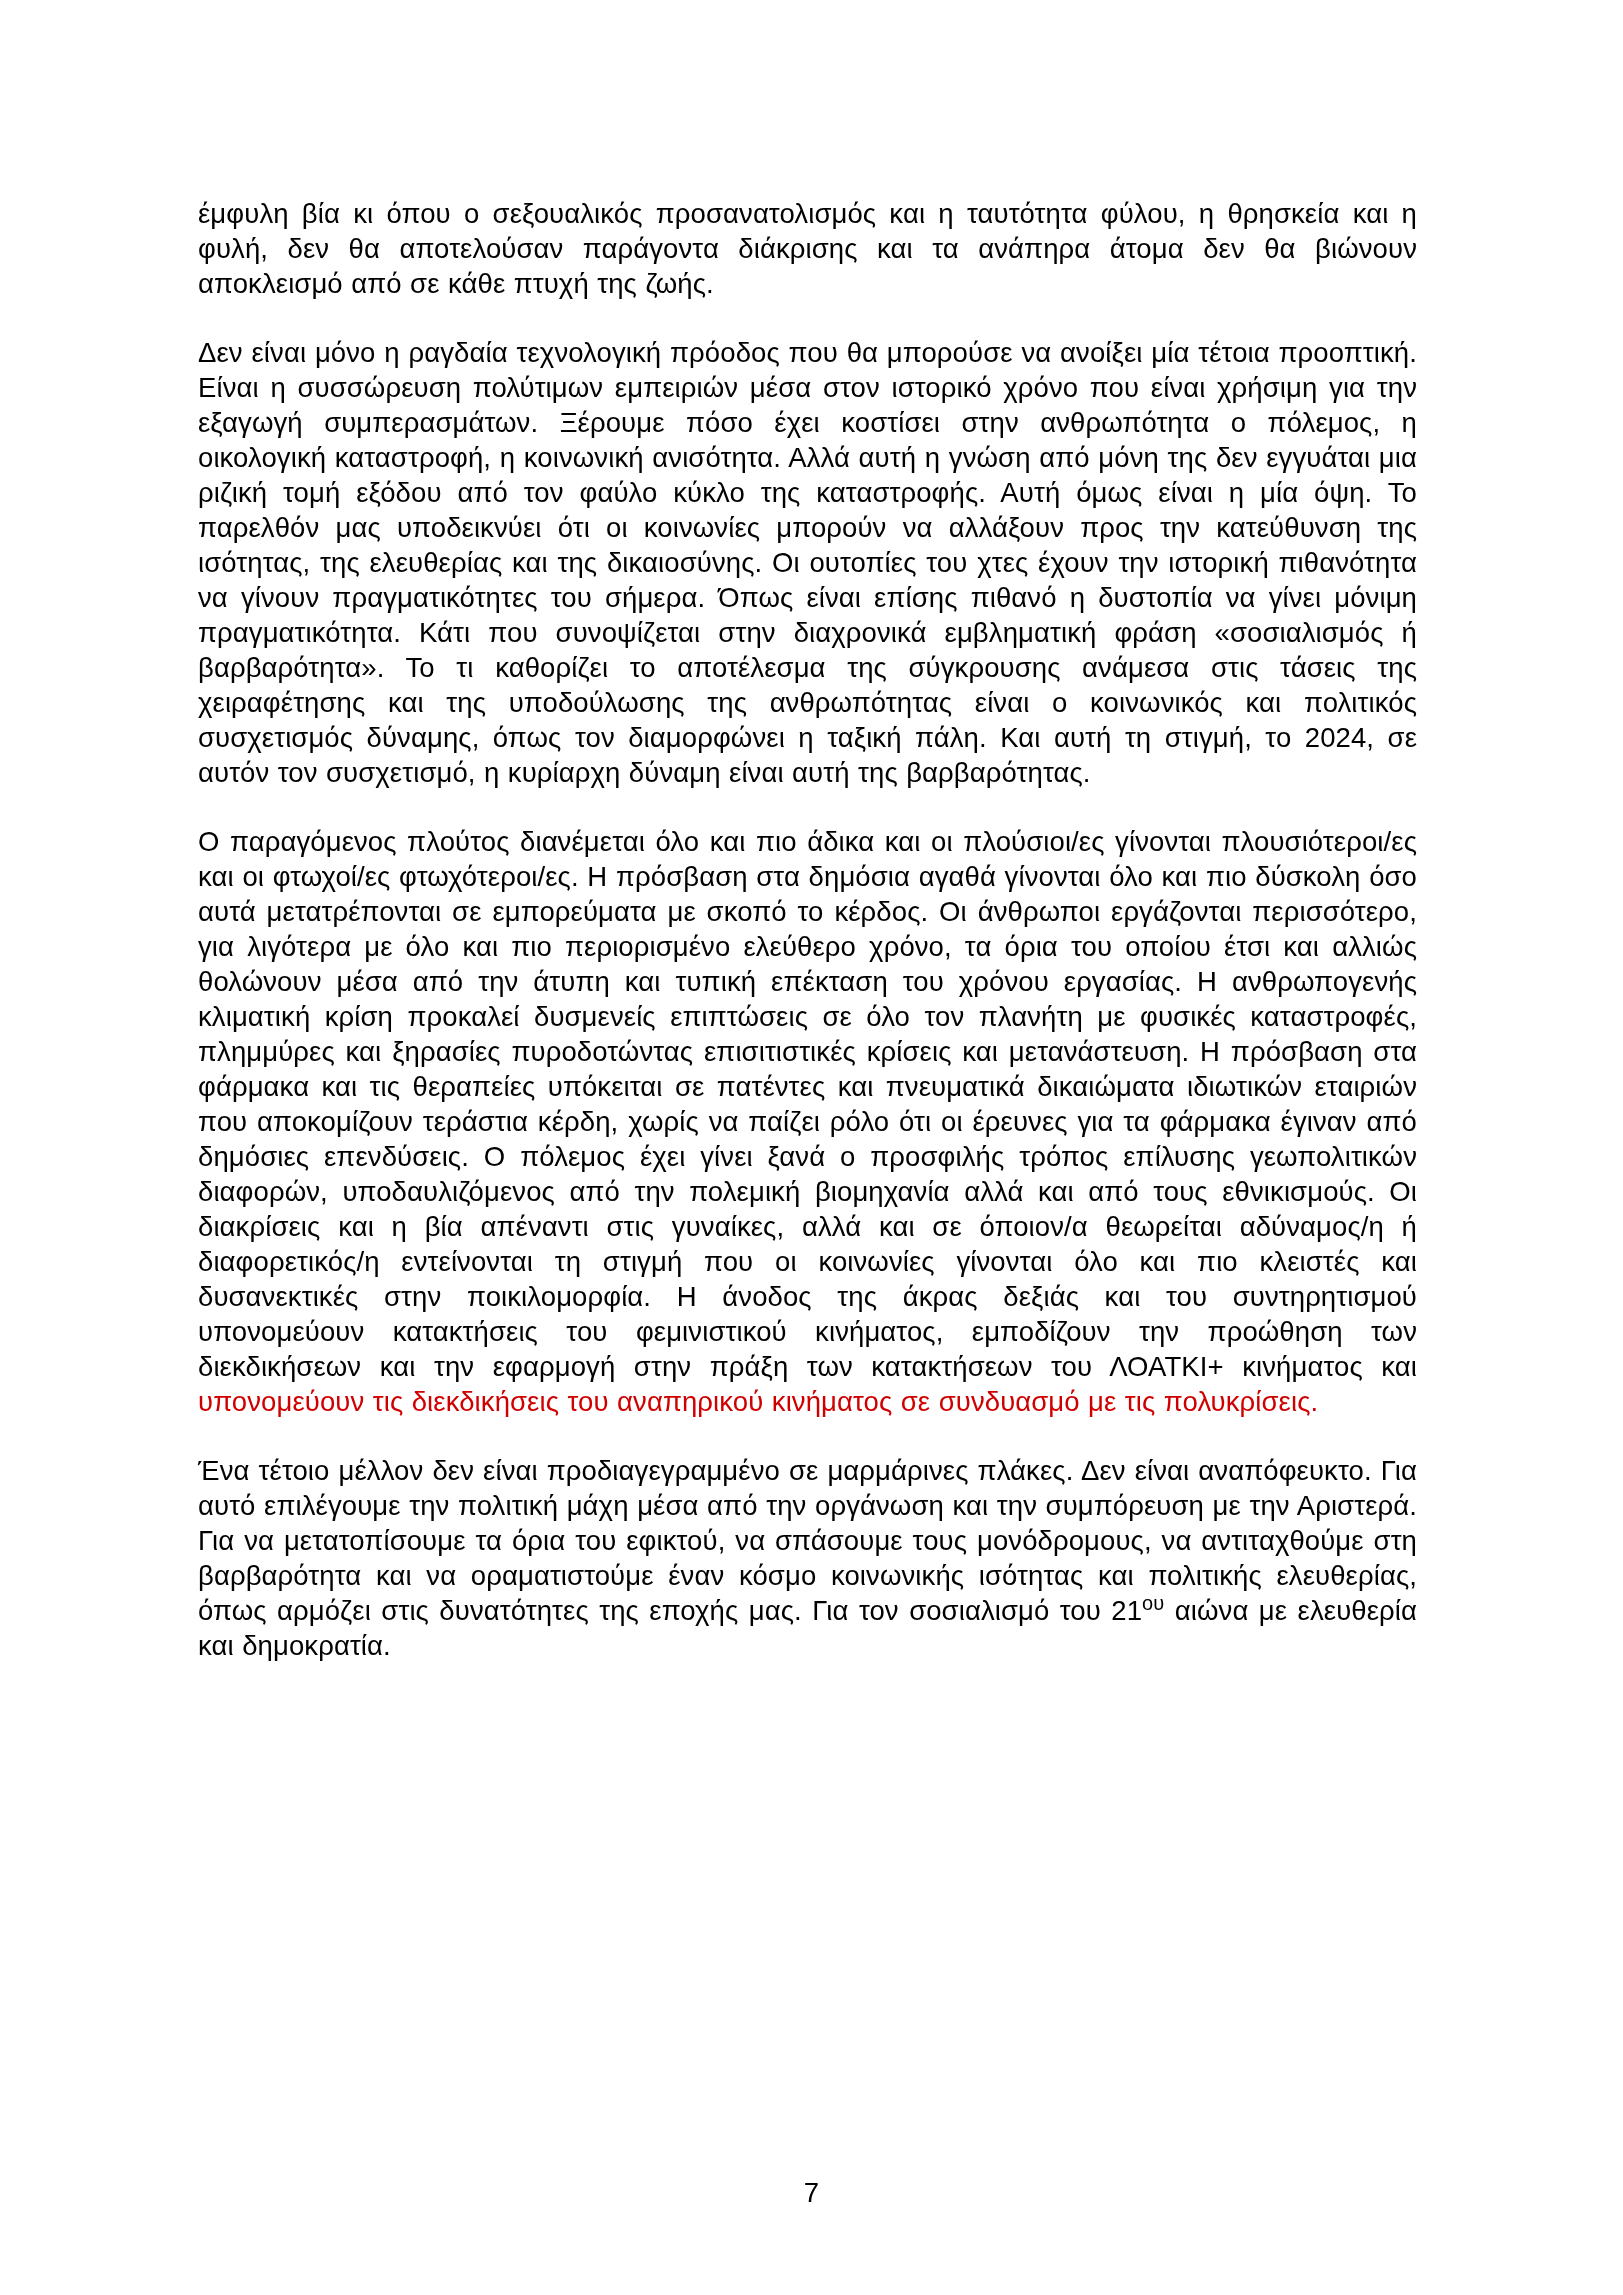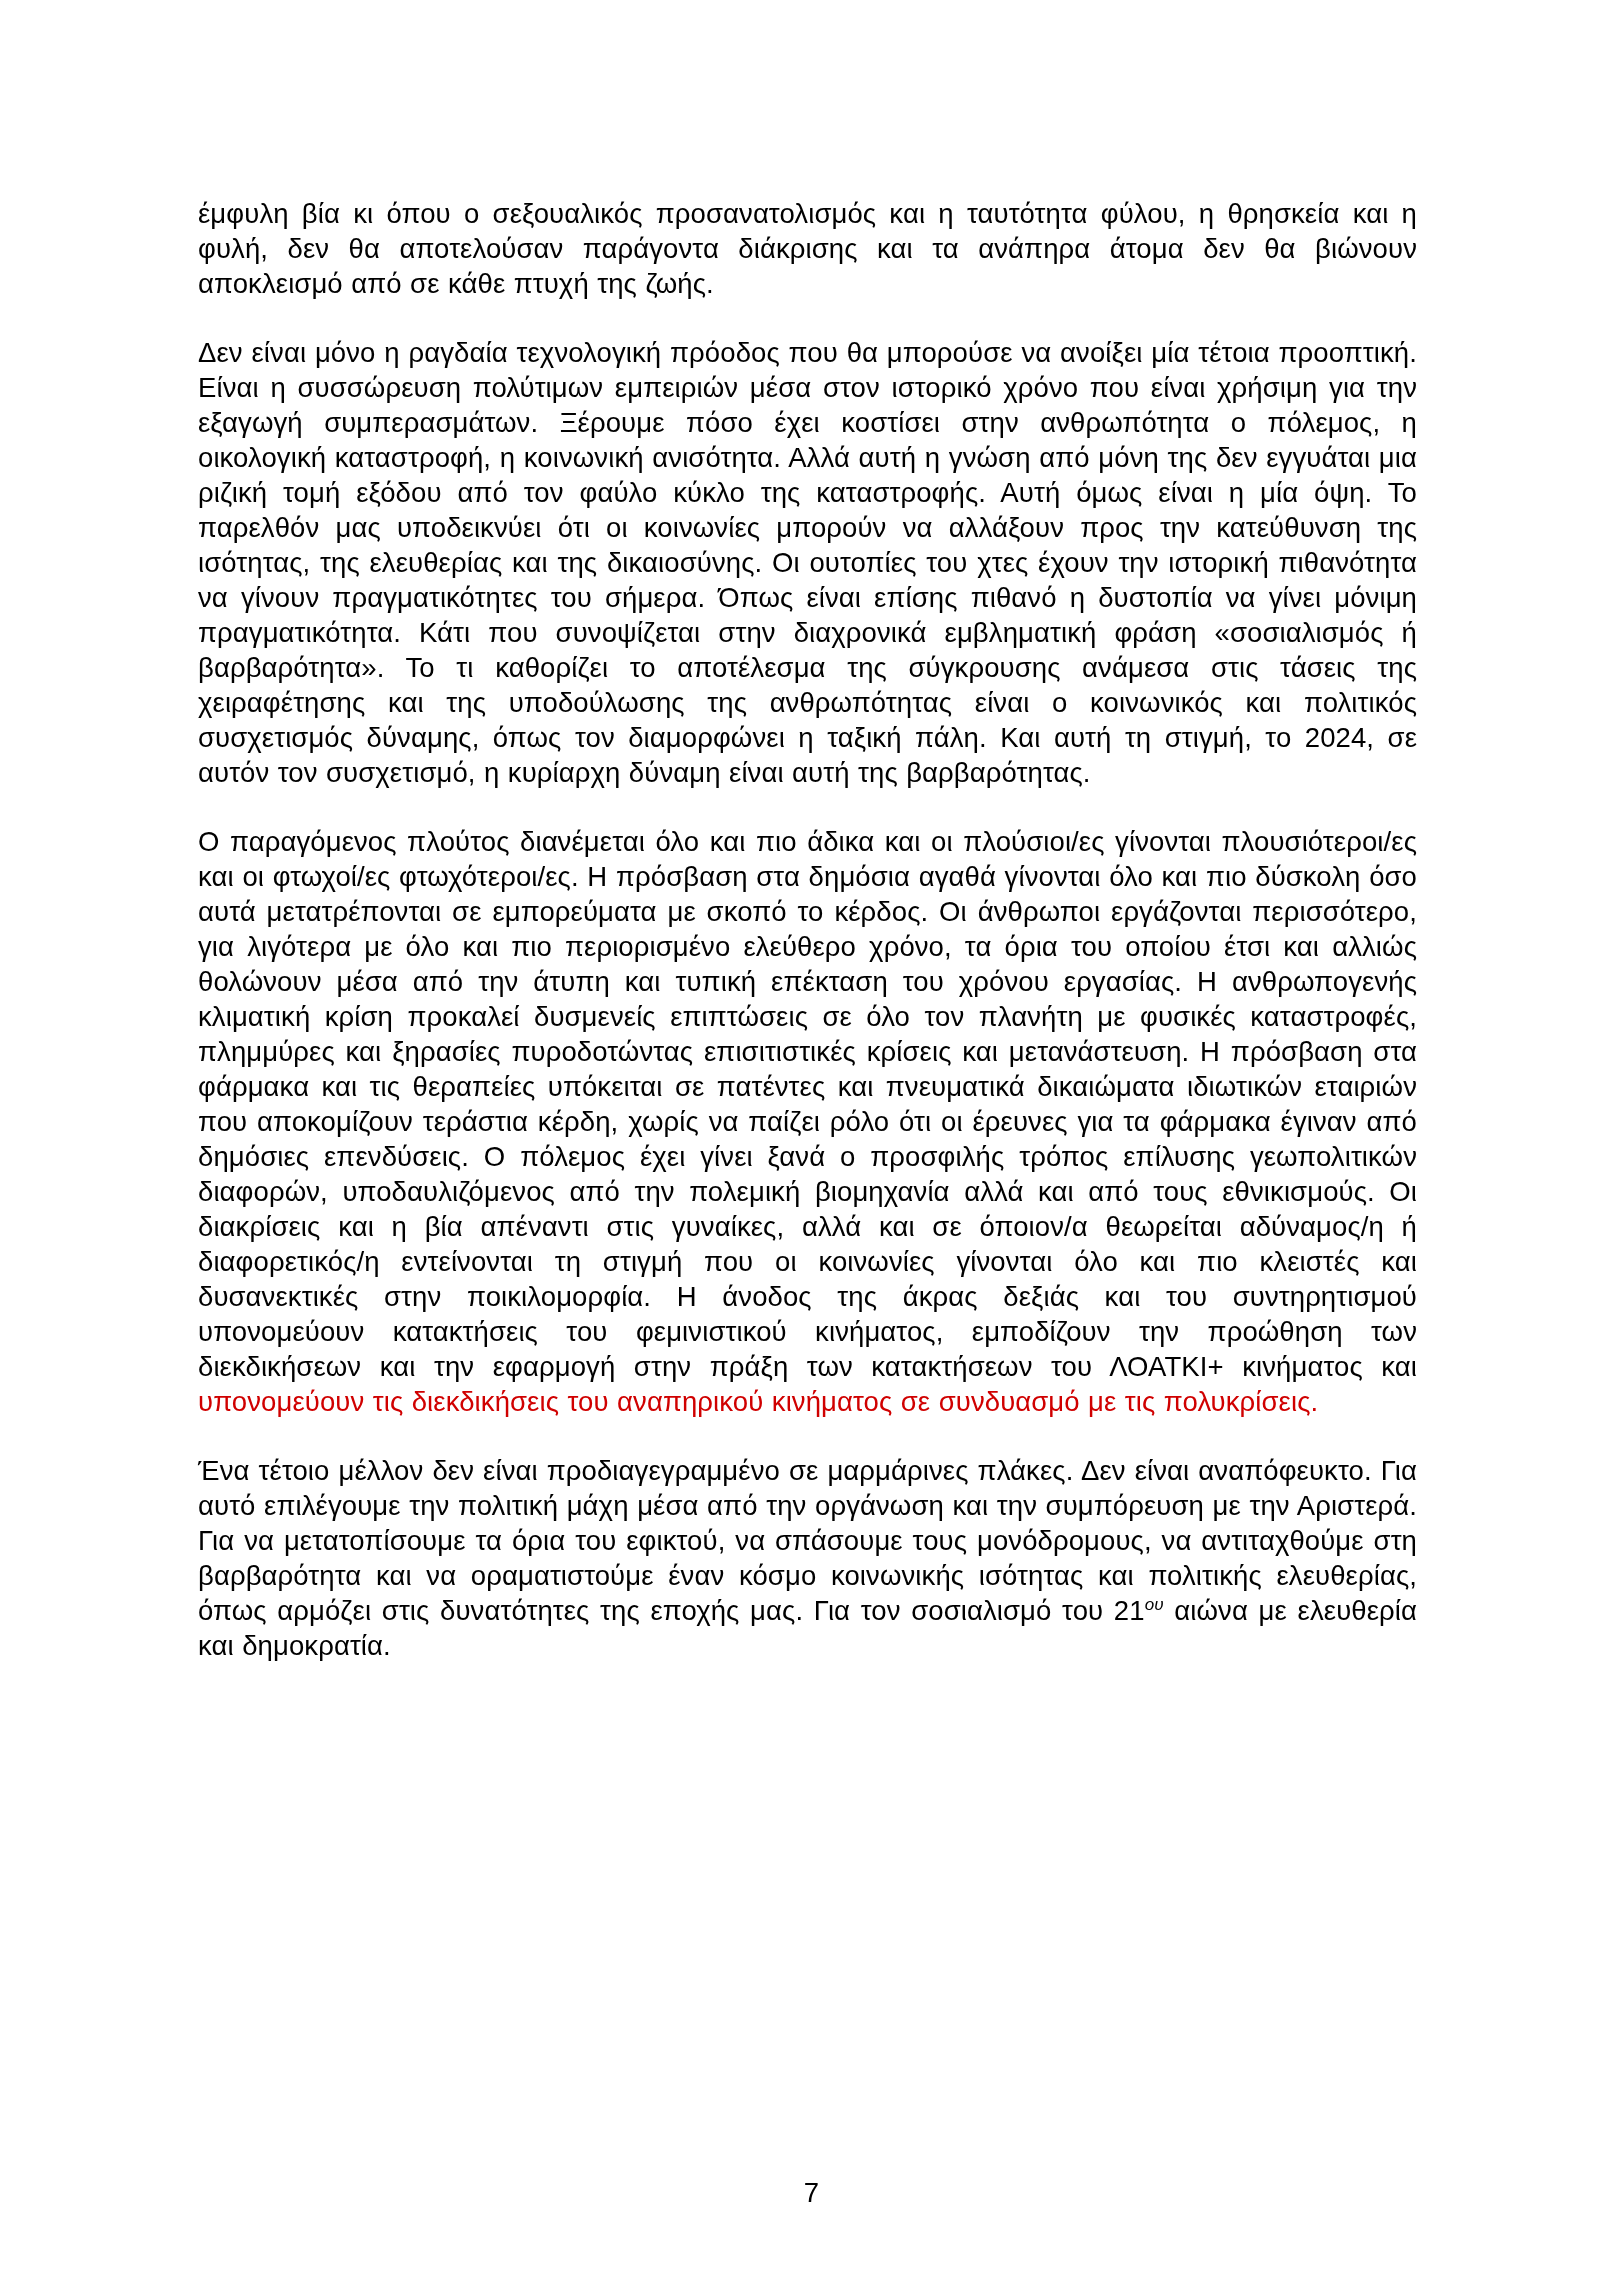--- a/index.html
+++ b/index.html
@@ -29,24 +29,23 @@
     margin: 0 8px 34px 0;
     font-size: 27.5px;
     line-height: 35px;
     text-align: justify;
     letter-spacing: 0.1px;
     word-spacing: 0.7px;
   }
   .para:last-child { margin-bottom: 0; }
   .red { color: var(--accent, #d00000); }
   sup {
-    font-size: 17px;
+    font-size: 20px;
     line-height: 0;
     vertical-align: super;
-    font-style: italic;
   }
   .page-number {
     position: absolute;
     top: 2175px;
     left: 0;
     right: 0;
     text-align: center;
     font-size: 27.5px;
     line-height: 35px;
   }

